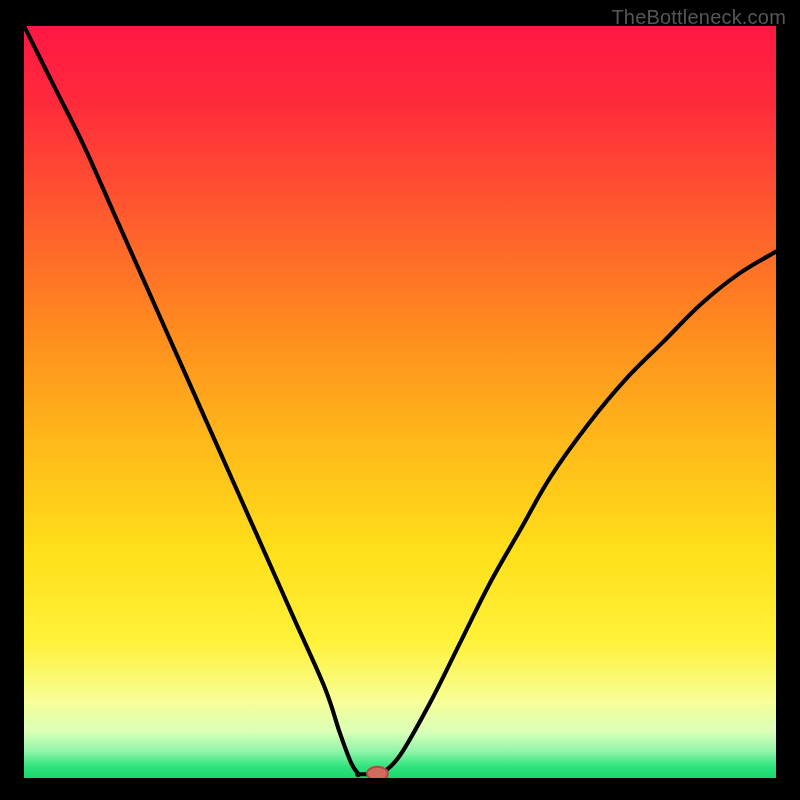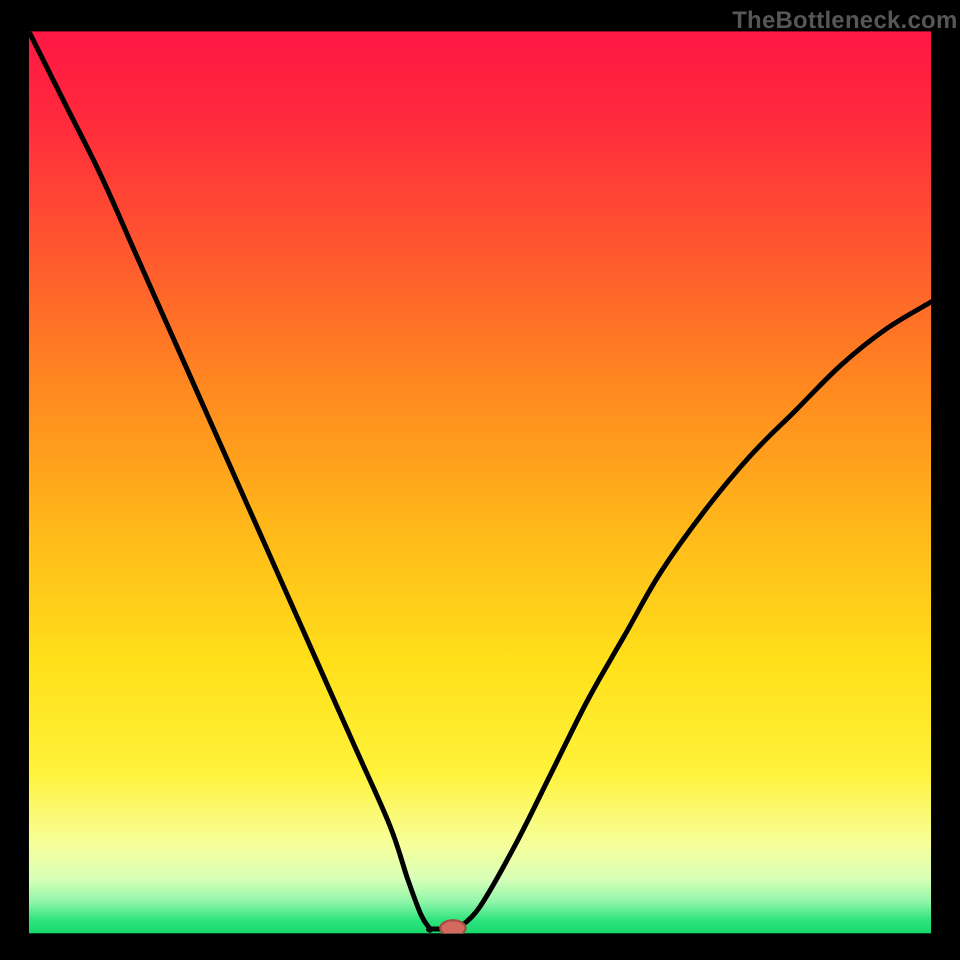--- a/index.html
+++ b/index.html
@@ -13,24 +13,24 @@
   }
   .container {
     position: relative;
     width: 800px;
     height: 800px;
     background: #000;
   }
   .watermark {
     position: absolute;
     top: 6px;
-    right: 2px;
+    right: 14px;
     color: #575757;
     font-size: 20px;
-    font-weight: 700;
+    font-weight: 400;
     letter-spacing: 0.2px;
     z-index: 10;
     user-select: none;
   }
   .plot-frame {
     position: absolute;
     left: 24px;
     top: 26px;
     width: 752px;
     height: 752px;

